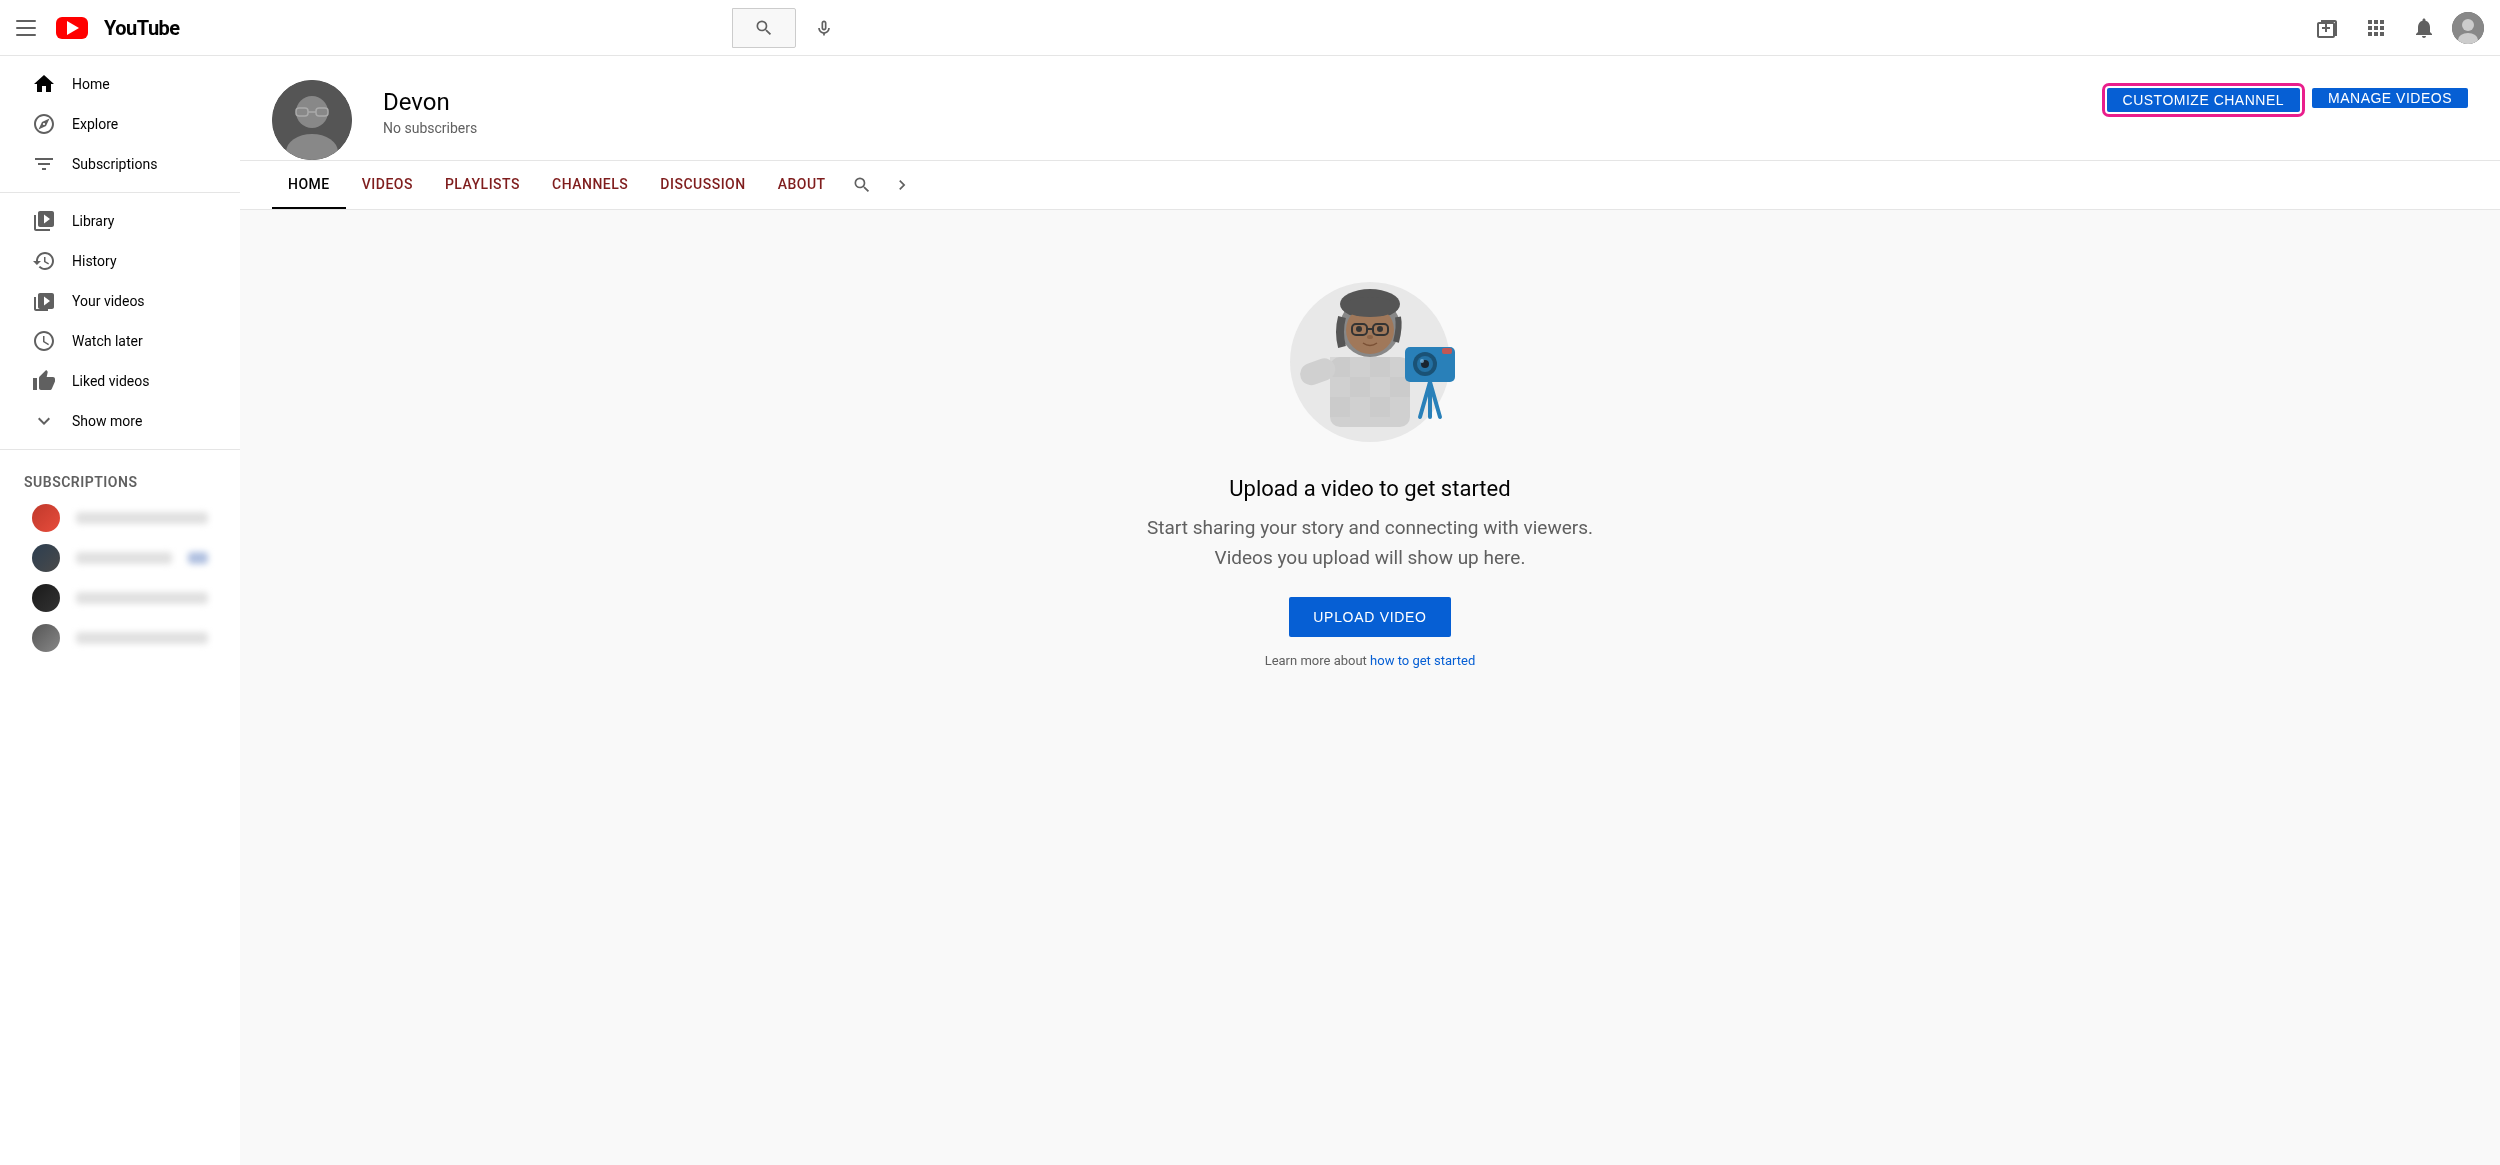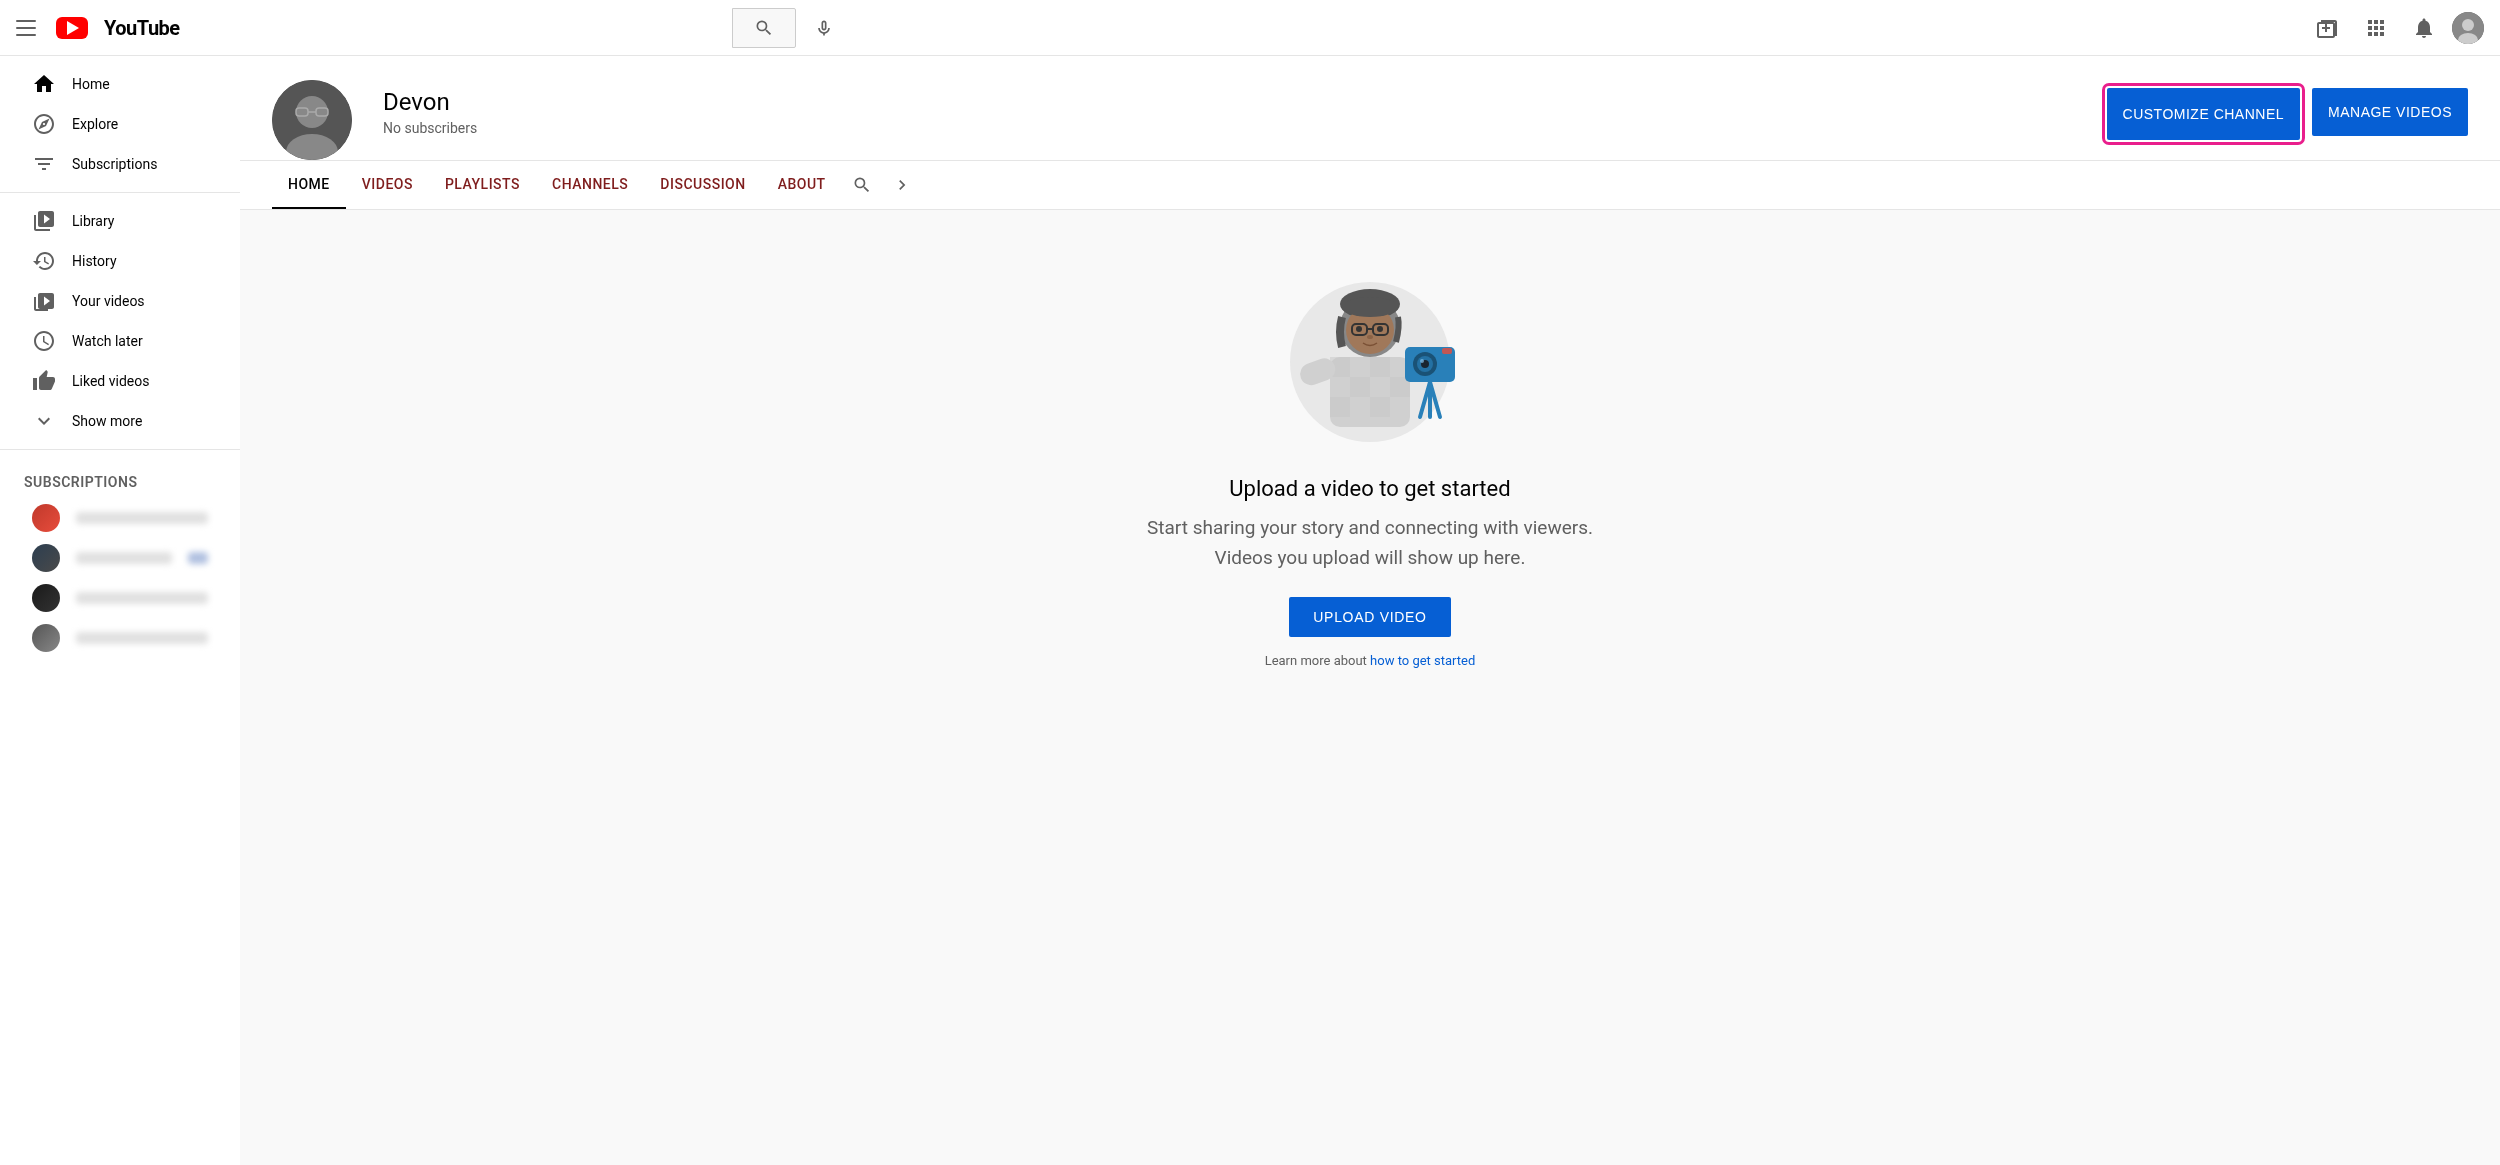--- a/index.html
+++ b/index.html
@@ -53,22 +53,22 @@
     
     #main { margin-left: 240px; margin-top: 56px; background: #f9f9f9; min-height: calc(100vh - 56px); }
 
     
     .channel-header { background: #fff; padding: 24px 32px 0; display: flex; align-items: flex-start; gap: 31px; border-bottom: 1px solid #e5e5e5; }
     .channel-avatar { width: 80px; height: 80px; border-radius: 50%; background: #555; flex-shrink: 0; overflow: hidden; display: flex; align-items: center; justify-content: center; }
     .channel-info { flex: 1; padding-top: 8px; }
     .channel-name { font-size: 24px; font-weight: 400; margin-bottom: 4px; }
     .channel-sub { font-size: 14px; color: #606060; }
     .channel-actions { display: flex; gap: 12px; align-items: flex-start; padding-top: 8px; margin-left: auto; }
-    .btn-customize { background: #065fd4; color: #fff; border: none; padding: 0 16px; height: 52px; font-size: 14px; font-weight: 500; cursor: pointer; border-radius: 2px; outline: 3px solid #e91e8c; outline-offset: 2px; letter-spacing: 0.5px; }
-    .btn-manage { background: #065fd4; color: #fff; border: none; padding: 0 16px; height: 48px; font-size: 14px; font-weight: 500; cursor: pointer; border-radius: 2px; letter-spacing: 0.5px; }
+    .btn-customize { background: #065fd4; color: #fff; border: none; padding: 0 16px; height: 24px; font-size: 14px; font-weight: 500; cursor: pointer; border-radius: 2px; outline: 3px solid #e91e8c; outline-offset: 2px; letter-spacing: 0.5px; }
+    .btn-manage { background: #065fd4; color: #fff; border: none; padding: 0 16px; height: 20px; font-size: 14px; font-weight: 500; cursor: pointer; border-radius: 2px; letter-spacing: 0.5px; }
 
     
     .channel-tabs-wrap { background: #fff; border-bottom: 1px solid #e5e5e5; }
     .channel-tabs { display: flex; align-items: center; padding: 0 32px; gap: 0; }
     .channel-tab { height: 48px; display: flex; align-items: center; padding: 0 16px; font-size: 14px; font-weight: 500; color: #7f1d1d; cursor: pointer; border-bottom: 2px solid transparent; letter-spacing: 0.5px; white-space: nowrap; }
     .channel-tab.active { color: #030303; border-bottom: 2px solid #030303; }
     .tab-search-icon { width: 40px; height: 40px; display: flex; align-items: center; justify-content: center; cursor: pointer; border-radius: 50%; }
     .tab-chevron { width: 40px; height: 40px; display: flex; align-items: center; justify-content: center; cursor: pointer; color: #606060; font-size: 18px; }
 
     

